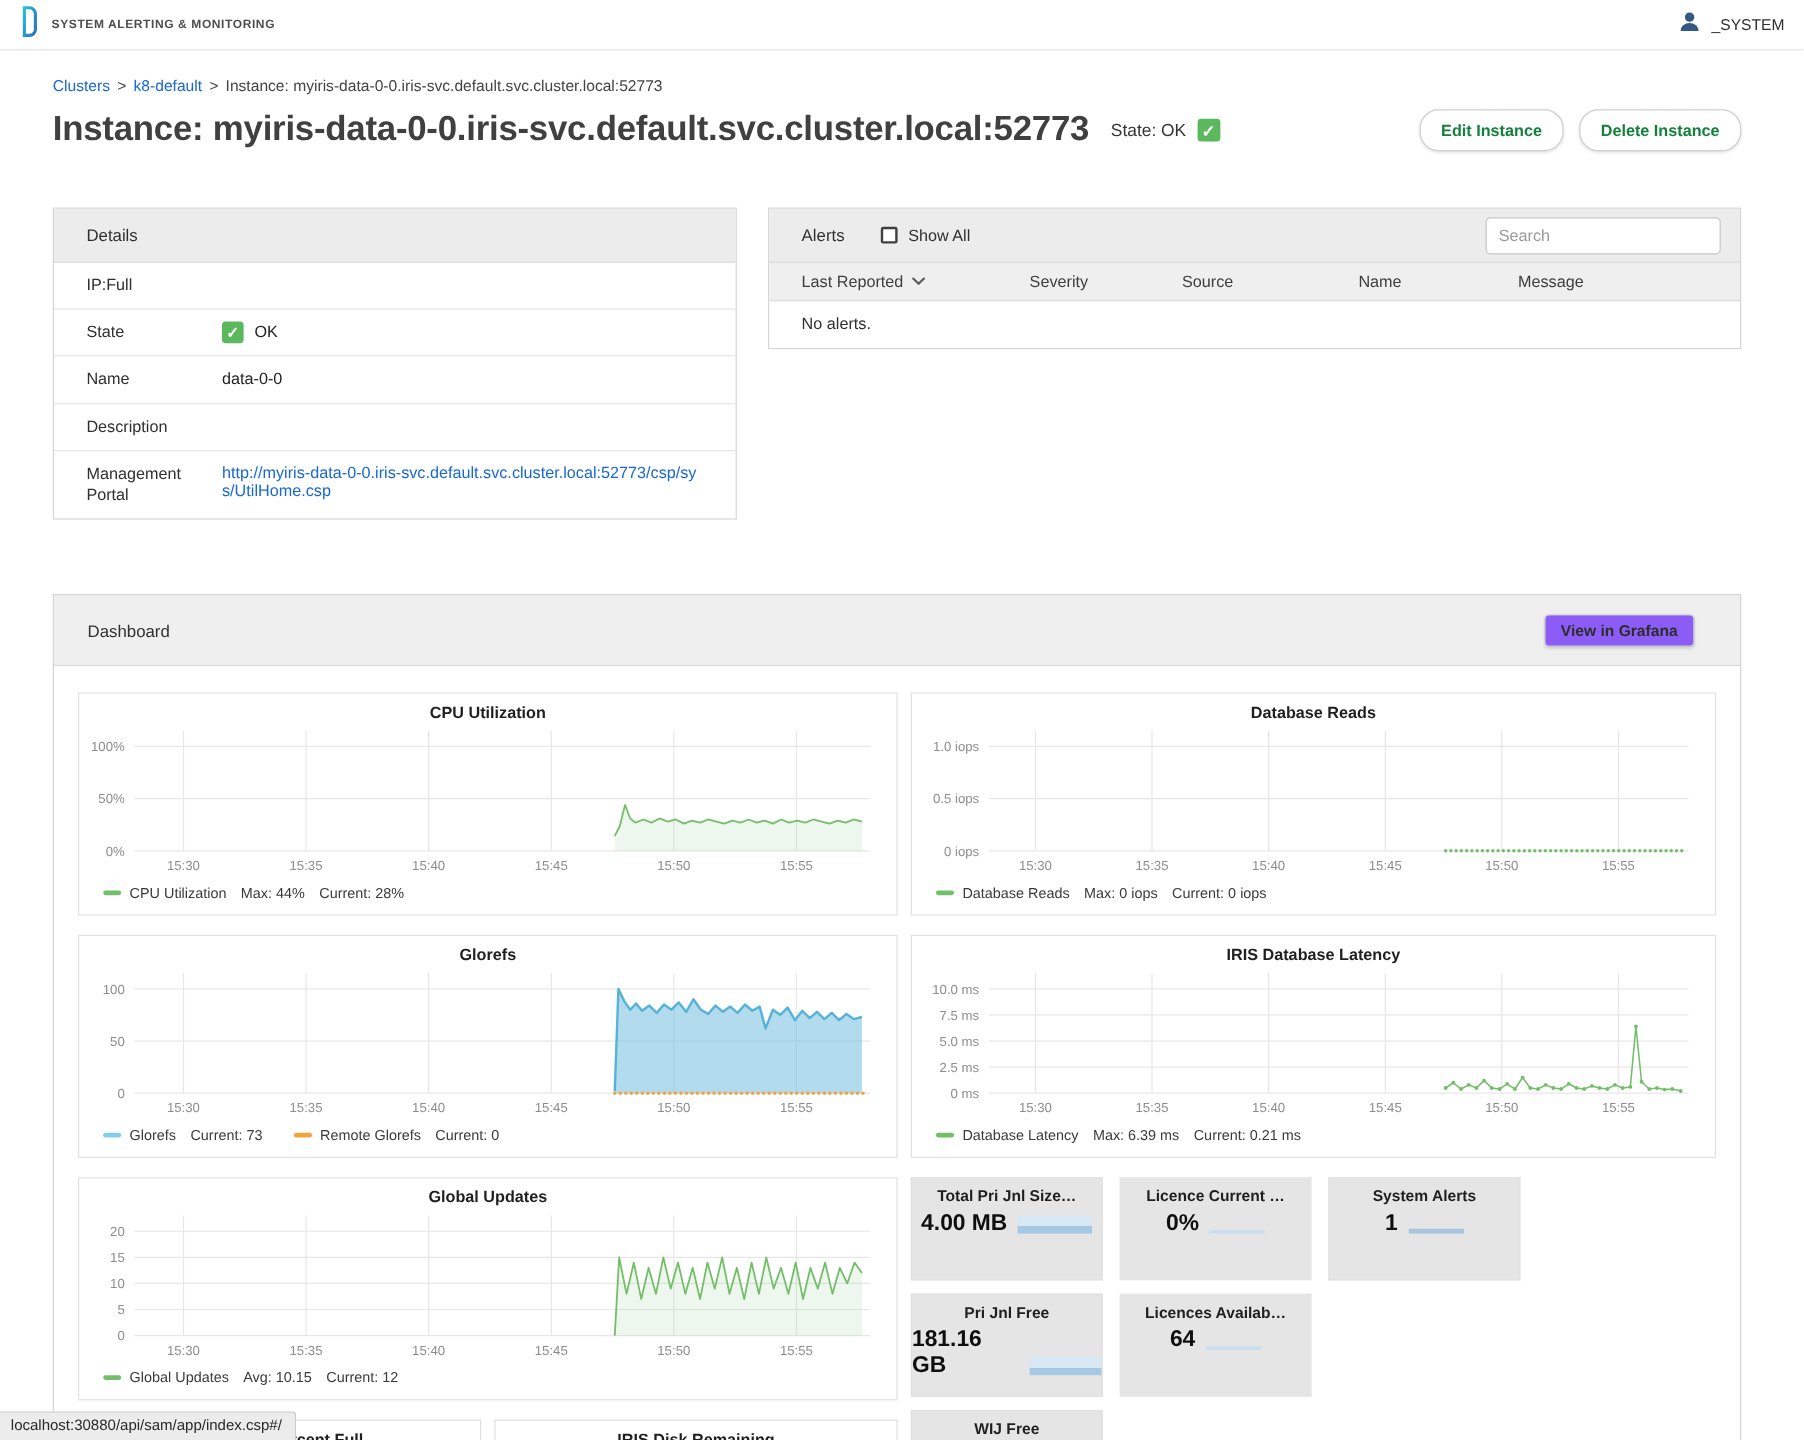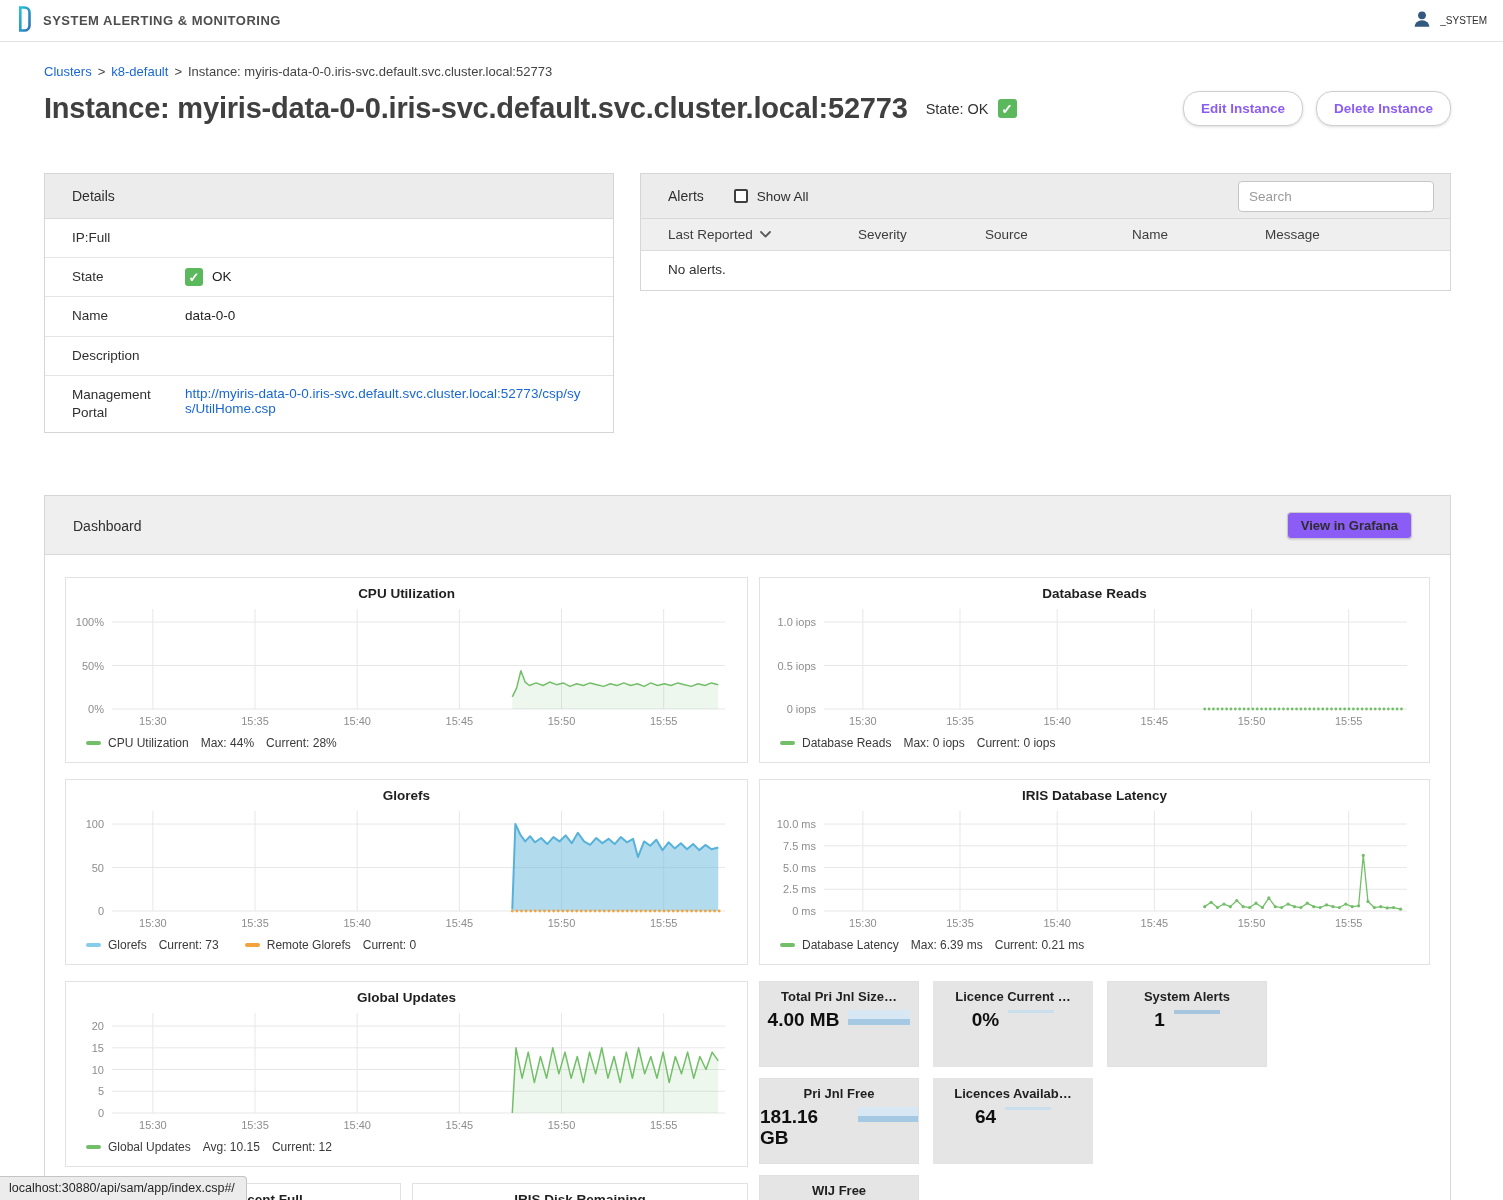--- a/index.html
+++ b/index.html
@@ -4,37 +4,37 @@
 <style>
   * { box-sizing: border-box; }
   body {
     width: 1503px; height: 1200px; margin: 0; overflow: hidden;
     font-family: "Liberation Sans", sans-serif; background: #fff; color: #2f2f2f;
   }
   
   .topbar { height: 42px; display: flex; align-items: center; justify-content: space-between;
             padding: 0 16px; border-bottom: 1px solid #e2e2e2; background: #fff; }
   .topbar-left { display: flex; align-items: center; gap: 12px; }
-  .topbar-title { font-size: 13px; font-weight: bold; letter-spacing: .5px; color: #4e4e4e; }
+  .topbar-title { font-size: 10px; font-weight: bold; letter-spacing: .5px; color: #4e4e4e; }
   .topbar-right { display: flex; align-items: center; gap: 8px; cursor: pointer; }
-  .user-name { font-size: 10px; color: #2e2e2e; }
+  .user-name { font-size: 13px; color: #2e2e2e; }
   
   .content { margin: 0 52px 0 44px; }
   .breadcrumb { margin-top: 22px; font-size: 13px; color: #444; display: flex; gap: 6px; align-items: center; }
   .breadcrumb a { color: #1967d2; text-decoration: none; cursor: pointer; }
   .title-row { display: flex; align-items: center; margin-top: 12px; }
   h1 { margin: 0; font-size: 29px; font-weight: bold; color: #404040; letter-spacing: -0.2px; }
   .state-label { margin-left: 18px; font-size: 14.5px; color: #333; white-space: nowrap; }
   .check { display: inline-flex; align-items: center; justify-content: center; width: 19px; height: 19px;
            border-radius: 3px; background: #5cb85c; color: #fff; font-size: 14px; font-weight: bold; flex: none; }
   .check.sm { width: 18px; height: 18px; font-size: 13px; }
   .title-check { margin-left: 9px; }
   .title-buttons { margin-left: auto; display: flex; gap: 13px; }
   .btn { background: #fff; border: 1px solid #cfcfcf; border-radius: 16px; padding: 9px 17px;
-         font-size: 13.5px; font-weight: bold; color: #8b5cf6; box-shadow: 0 1px 3px rgba(0,0,0,.14);
+         font-size: 13.5px; font-weight: bold; color: #15803d; box-shadow: 0 1px 3px rgba(0,0,0,.14);
          cursor: pointer; font-family: inherit; text-align: center; }
   
   .two-col { display: grid; grid-template-columns: 570px 1fr; gap: 26px; margin-top: 47px; align-items: start; }
   .card { border: 1px solid #d6d6d6; background: #fff; }
   .card-header { background: #ececec; border-bottom: 1px solid #d9d9d9; padding: 0 16px 0 27px;
                  height: 45px; display: flex; align-items: center; font-size: 14px; color: #2f2f2f; }
   .d-row { display: grid; grid-template-columns: 113px 1fr; padding: 10px 16px 10px 27px;
            border-bottom: 1px solid #e5e5e5; font-size: 13.5px; align-items: start; }
   .d-row:last-child { border-bottom: none; }
   .d-label { color: #2f2f2f; padding-right: 8px; line-height: 1.35; }
@@ -67,21 +67,21 @@
   .chart-legend { display: flex; gap: 26px; align-items: center; padding: 1px 0 0 20px; font-size: 12px; color: #3a3a3a; white-space: nowrap; }
   .legend-item { display: flex; align-items: center; }
   .swatch { width: 15px; height: 4px; border-radius: 2px; display: inline-block; margin-right: 7px; }
   .lval { margin-left: 12px; }
   .half-row { display: grid; grid-template-columns: 1fr 1fr; gap: 11px; }
   .stats-grid { display: grid; grid-template-columns: repeat(3, 160px); gap: 11px 14px; }
   .stat-card { height: 86px; border: 1px solid #e0e0e0; background: #e5e5e5; overflow: hidden; }
   .stat-card:nth-child(2), .stat-card:nth-child(5) { border-color: transparent; }
   .stat-card:nth-child(6) { grid-column: 1; }
   .stat-title { font-weight: bold; font-size: 13px; text-align: center; padding: 7px 6px 0; color: #1f1f1f; white-space: nowrap; overflow: hidden; }
-  .stat-body { display: flex; justify-content: center; align-items: flex-start; gap: 9px; margin-top: 6px; }
+  .stat-body { display: flex; justify-content: center; align-items: flex-end; gap: 9px; margin-top: 6px; }
   .stat-value { font-weight: bold; font-size: 19px; color: #0f0f0f; line-height: 1.1; }
   .spark { display: inline-block; margin-bottom: 3px; }
   .spark-area { width: 62px; height: 15px;
                 background: linear-gradient(to bottom, #d7e7f4 0%, #d7e7f4 58%, #a6c9e3 58%, #a6c9e3 100%); }
   .spark-line { width: 46px; height: 3px; background: #c9dfee; }
   .spark-line-strong { width: 46px; height: 4px; background: #a6c6e0; }
   
   .status-bubble { position: fixed; left: 0; bottom: 0; background: #ececec; border: 1px solid #c4c4c4;
                    border-left: none; border-bottom: none; border-top-right-radius: 4px;
                    padding: 4px 11px 5px 9px; font-size: 12.5px; color: #282828; z-index: 20; }

